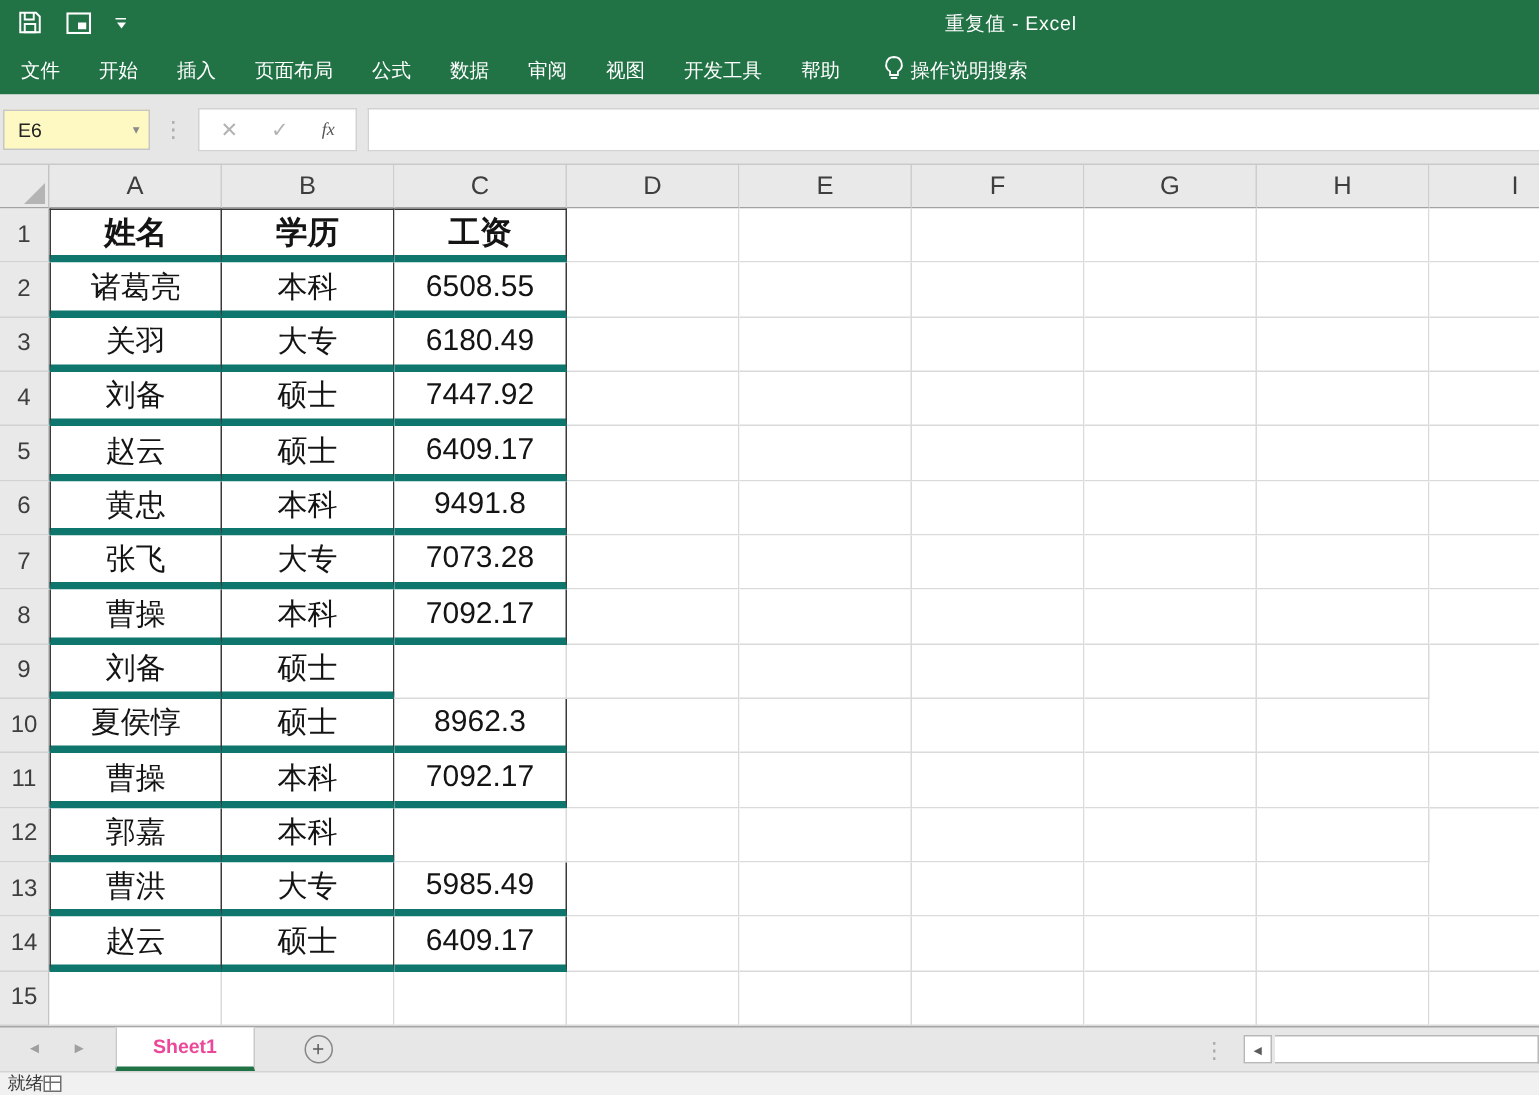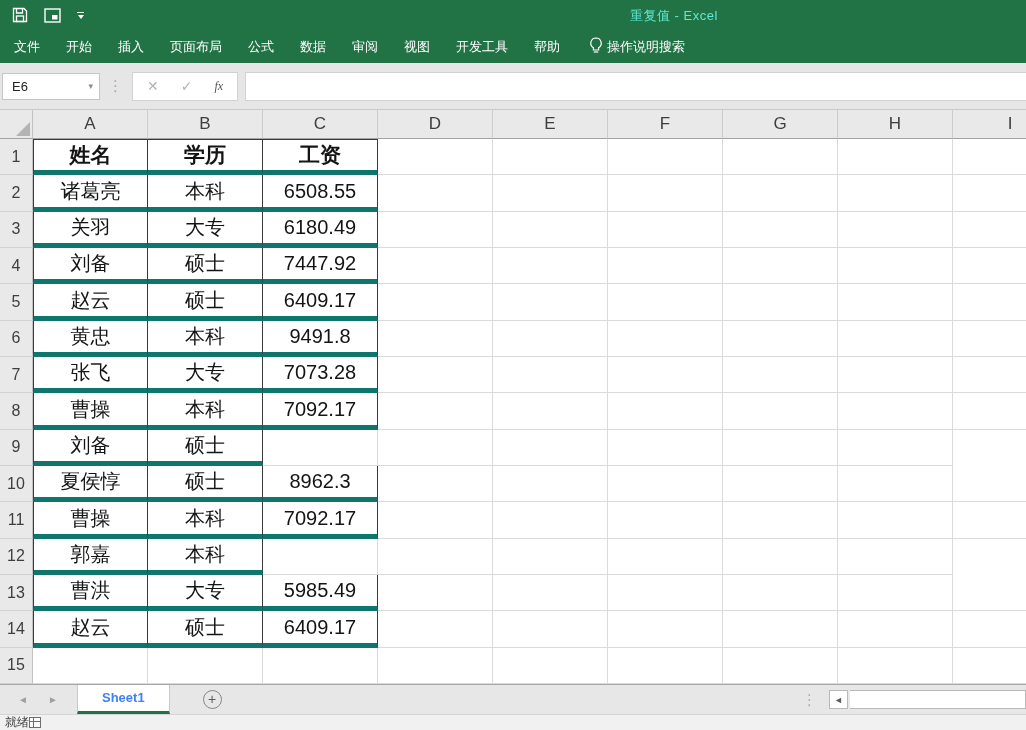--- a/index.html
+++ b/index.html
@@ -11,30 +11,30 @@
   .titlebar-art { position:absolute; top:0; right:0; width:220px; height:62px; z-index:4;
     background:
       radial-gradient(ellipse 62px 30px at 40% 55%, rgba(10,61,36,.55), transparent 70%),
       radial-gradient(ellipse 52px 34px at 88% 85%, rgba(10,61,36,.5), transparent 70%);
   }
   .qat { position:absolute; left:12px; top:0; height:30px; display:flex; align-items:center; gap:16px; z-index:6; }
   .qat-btn { display:flex; align-items:center; justify-content:center; }
   .qat-dd { display:flex; flex-direction:column; align-items:center; cursor:default; }
   .qat-dd .line { width:7px; height:1px; background:#fff; margin-bottom:2px; }
   .qat-dd .tri { width:0; height:0; border-left:3.5px solid transparent; border-right:3.5px solid transparent; border-top:4px solid #fff; }
-  .win-title { position:absolute; left:630px; top:7px; color:#5eead4; font-size:13px; letter-spacing:.5px; z-index:6; }
+  .win-title { position:absolute; left:630px; top:7px; color:#ffffff; font-size:13px; letter-spacing:.5px; z-index:6; }
 
   
   .ribbon-tabs { position:absolute; top:30px; left:0; right:0; height:33px; background:#217346; display:flex; align-items:center; padding-left:1px; z-index:5;text-align:center; }
   .rtab { color:#fff; font-size:13px; line-height:33px; padding:0 13px; white-space:nowrap; cursor:default; }
   .tellme { display:flex; align-items:center; gap:4px; color:#fff; font-size:13px; padding-left:16px; cursor:default; }
 
   
   .formula-bar { position:absolute; top:63px; left:0; right:0; height:47px; background:#e6e6e6; border-bottom:1px solid #cicfcf; border-bottom:1px solid #c9c9c9; display:flex; align-items:center; z-index:5; }
-  .name-box { margin-left:2px; width:98px; height:27px; background:#ffffff; border:1px solid #c6c6c6; display:flex; align-items:center; padding:0 6px 0 9px; font-size:13px; color:#222; }
+  .name-box { margin-left:2px; width:98px; height:27px; background:#fef9c3; border:1px solid #c6c6c6; display:flex; align-items:center; padding:0 6px 0 9px; font-size:13px; color:#222; }
   .name-box .chev { margin-left:auto; color:#8a8a8a; font-size:9px; }
   .vdots { color:#ababab; font-size:15px; margin:0 9px 0 8px; letter-spacing:0; }
   .fx-group { height:29px; background:#fff; border:1px solid #d2d2d2; display:flex; align-items:center; padding:0 14px; gap:22px; }
   .fx-cancel, .fx-enter { color:#b3b3b3; font-size:14px; }
   .fx-label { color:#555; font-size:12px; font-style:italic; font-family:"Liberation Serif","DejaVu Serif",serif; }
   .formula-input { flex:1; height:29px; background:#fff; border:1px solid #d2d2d2; border-right:none; margin-left:7px; font-size:13px; color:#222; display:flex; align-items:center; padding-left:6px; }
 
   
   .colhdr-row { position:absolute; top:110px; left:0; height:29px; display:flex; }
   .corner { width:33px; height:29px; background:#e9e9e9; border-right:1px solid #c3c3c3; border-bottom:1px solid #a3a3a3; position:relative; }
@@ -47,21 +47,21 @@
   .cell.g { border-right:1px solid #dadada; border-bottom:1px solid #dadada; }
   .cell.t { border-right:1px solid #3a3a3a; border-bottom:5px solid #0f766e; }
   .cell.tt { border-top:1px solid #3a3a3a; }
   .cell.tl { border-left:1px solid #3a3a3a; }
   .cell.hd { font-weight:bold; font-size:21px; }
 
   
   .sheetbar { position:absolute; top:684px; left:0; right:0; height:30px; background:#e7e7e7; border-top:1px solid #a7a7a7; display:flex; align-items:stretch; z-index:6; }
   .sheetnav { display:flex; align-items:center; gap:20px; padding:0 0 0 18px; width:77px; }
   .sheetnav span { color:#9f9f9f; font-size:10px; }
-  .sheet-tab { background:#fff; display:flex; align-items:center; padding:0 24px 2px 24px; font-size:13px; color:#3b82f6; font-weight:bold; border-right:1px solid #c9c9c9; border-left:1px solid #c9c9c9; border-bottom:3px solid #217346; cursor:default; }
+  .sheet-tab { background:#fff; display:flex; align-items:center; padding:0 24px 2px 24px; font-size:13px; color:#ec4899; font-weight:bold; border-right:1px solid #c9c9c9; border-left:1px solid #c9c9c9; border-bottom:3px solid #217346; cursor:default; }
   .add-sheet { width:19px; height:19px; border:1px solid #868686; border-radius:50%; color:#5c5c5c; font-size:14px; line-height:16px; text-align:center; align-self:center; margin-left:33px; }
   .hscroll { margin-left:auto; display:flex; align-items:center; padding-right:0; }
   .hscroll .vdots { margin:0 12px; }
   .scroll-btn { width:19px; height:19px; background:#fff; border:1px solid #b8b8b8; display:flex; align-items:center; justify-content:center; color:#5c5c5c; font-size:9px; }
   .scroll-thumb { width:176px; height:19px; background:#fff; border:1px solid #b8b8b8; border-left:none; margin-left:2px; }
 
   
   .statusbar { position:absolute; top:714px; left:0; right:0; height:16px; background:#f1f1f1; border-top:1px solid #d4d4d4; display:flex; align-items:center; padding-left:5px; z-index:6; }
   .status-mode { font-size:12px; color:#3a3a3a; }
   .macro-icon { width:12px; height:11px; border:1px solid #6e6e6e; position:relative; background:#fdfdfd; }

